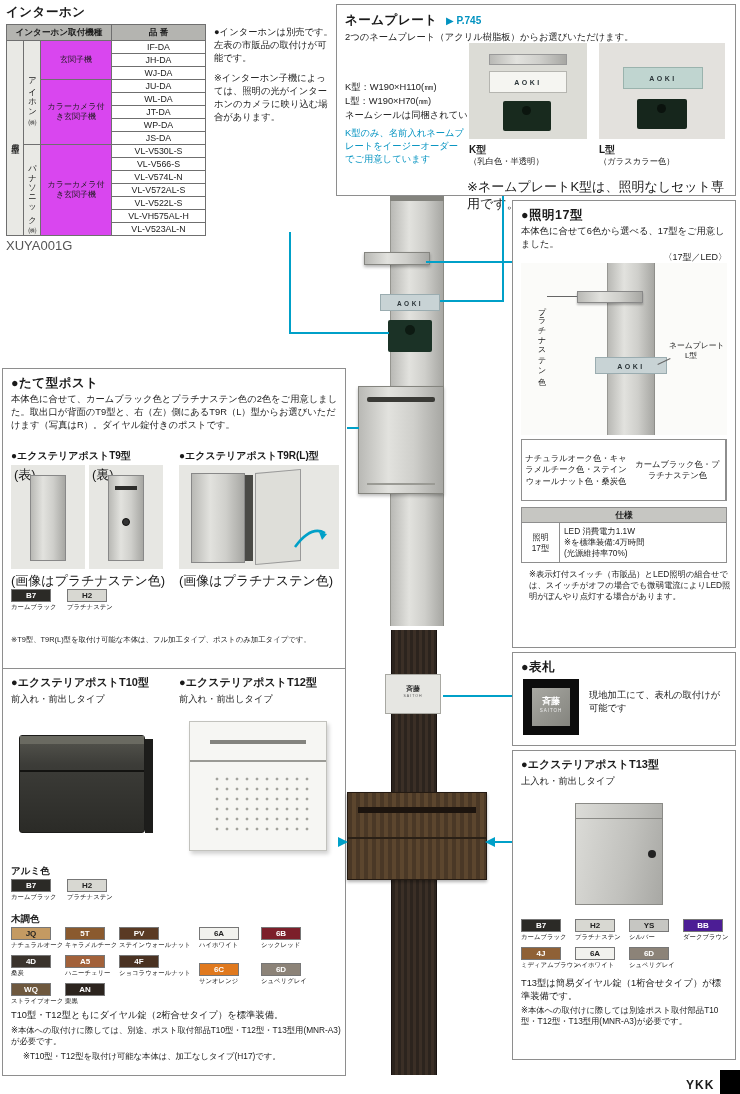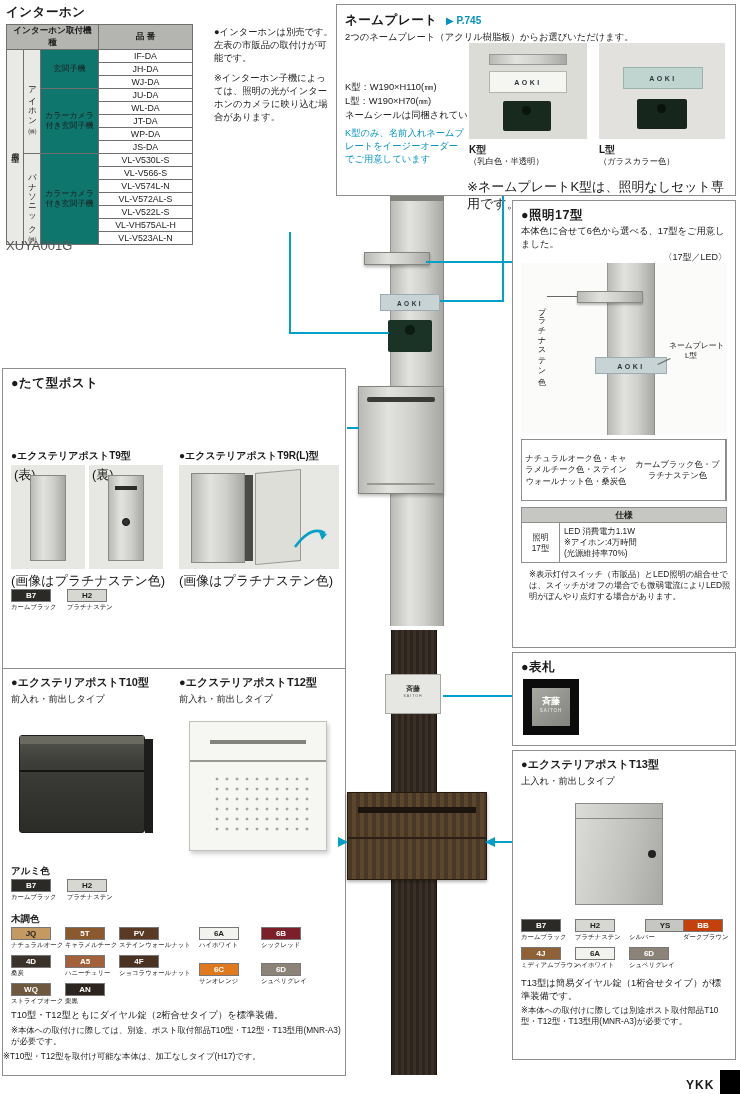--- a/index.html
+++ b/index.html
@@ -23,21 +23,21 @@
 .woodh{background:repeating-linear-gradient(90deg,#4a3826 0 4px,#5c462e 4px 8px)}
 .chip{position:absolute;width:54px}
 .chip-code{display:block;width:40px;height:13px;line-height:11px;text-align:center;font-size:8px;font-weight:bold;color:#fff;border:1px solid #777}
 .chip-code.lt{color:#222}
 .chip-label{display:block;font-size:6.4px;margin-top:1px;white-space:nowrap}
 .ic-table{position:absolute;left:6px;top:24px;border-collapse:collapse;background:#fff}
 .ic-table th,.ic-table td{border:1px solid #6f6f6f;text-align:center;vertical-align:middle}
 .ic-table th{background:#b4b4b0;font-size:8.6px;font-weight:bold;height:16px;padding:0 4px}
 .ic-table td.model{width:94px;height:13px;font-size:8.8px;padding:0 2px}
 .ic-table td.vert{writing-mode:vertical-rl;background:#e9e9e5;font-size:8.3px;padding:2px 1px;letter-spacing:1px;width:17px}
-.ic-table td.type{background:#0f766e;font-size:8px;line-height:1.2;width:58px;padding:0 4px}
+.ic-table td.type{background:#d946ef;font-size:8px;line-height:1.2;width:71px;padding:0 4px}
 .plate-text{font-weight:bold;letter-spacing:2.5px;color:#2a3438;text-align:center}
 .vtext{writing-mode:vertical-rl}
 .cline{position:absolute;background:#666}
 </style>
 </head>
 <body>
 
 <div id="page">
 
   <div class="abs sec-title" style="left:6px;top:4px">インターホン</div>
@@ -163,31 +163,32 @@
 
     <div class="abs" style="left:8px;top:306px;width:206px;border:1px solid #8e8e8e">
       <div style="height:15px;line-height:15px;background:#c6c6c2;text-align:center;font-size:8.8px;font-weight:bold;border-bottom:1px solid #8e8e8e">仕様</div>
       <div style="display:flex">
         <div class="small" style="width:38px;border-right:1px solid #8e8e8e;display:flex;flex-direction:column;align-items:center;justify-content:center">
           <span>照明</span>
           <span>17型</span>
         </div>
         <div class="small" style="flex:1;padding:3px 4px">
           <div>LED 消費電力1.1W</div>
-          <div>※アイホン:4万時間</div>
+          <div>※を標準装備:4万時間</div>
           <div>(光源維持率70%)</div>
         </div>
       </div>
     </div>
 
     <div class="abs small" style="left:16px;top:368px;width:206px">※表示灯付スイッチ（市販品）とLED照明の組合せでは、スイッチがオフの場合でも微弱電流によりLED照明がぼんやり点灯する場合があります。</div>
   </div>
 
   <div class="box" style="left:2px;top:368px;width:344px;height:328px">
     <div class="abs sec-title" style="left:8px;top:6px">●たて型ポスト</div>
+    <div class="abs txt" style="left:8px;top:24px;width:330px">本体色に合せて、カームブラック色とプラチナステン色の2色をご用意しました。取出口が背面のT9型と、右（左）側にあるT9R（L）型からお選びいただけます（写真はR）。ダイヤル錠付きのポストです。</div>
     <div class="abs sub-title" style="left:8px;top:80px">●エクステリアポストT9型</div>
     <div class="abs sub-title" style="left:176px;top:80px">●エクステリアポストT9R(L)型</div>
 
     <div class="photo" style="left:8px;top:96px;width:74px;height:104px">
       <div class="abs tiny" style="left:3px;top:2px">(表)</div>
       <div class="abs silver" style="left:19px;top:10px;width:36px;height:86px;border:1px solid #888"></div>
     </div>
     <div class="photo" style="left:86px;top:96px;width:74px;height:104px">
       <div class="abs tiny" style="left:3px;top:2px">(裏)</div>
       <div class="abs silver" style="left:19px;top:10px;width:36px;height:86px;border:1px solid #888">
@@ -210,20 +211,21 @@
 
     <div class="chip" style="left:8px;top:220px">
       <span class="chip-code" style="background-color: rgb(43, 42, 38);">B7</span>
       <span class="chip-label">カームブラック</span>
     </div>
     <div class="chip" style="left:64px;top:220px">
       <span class="chip-code lt" style="background-color: rgb(216, 216, 210);">H2</span>
       <span class="chip-label">プラチナステン</span>
     </div>
 
+    <div class="abs" style="left:8px;top:266px;width:332px;font-size:7.4px;white-space:nowrap">※T9型、T9R(L)型を取付け可能な本体は、フル加工タイプ、ポストのみ加工タイプです。</div>
   </div>
 
   <div class="box" style="left:2px;top:668px;width:344px;height:408px">
     <div class="abs sub-title" style="left:8px;top:6px;font-size:11px">●エクステリアポストT10型</div>
     <div class="abs txt" style="left:8px;top:24px">前入れ・前出しタイプ</div>
     <div class="abs sub-title" style="left:176px;top:6px;font-size:11px">●エクステリアポストT12型</div>
     <div class="abs txt" style="left:176px;top:24px">前入れ・前出しタイプ</div>
 
     <div class="photo" style="left:8px;top:42px;width:150px;height:140px;background:#fff">
       <div class="abs" style="left:8px;top:24px;width:126px;height:98px;border-radius:3px;background:linear-gradient(180deg,#56564f 0%,#3c3c38 30%,#2b2b27 100%);border:1px solid #1c1c1a">
@@ -297,31 +299,32 @@
       <span class="chip-code" style="background-color: rgb(224, 121, 30);">6C</span>
       <span class="chip-label">サンオレンジ</span>
     </div>
     <div class="chip" style="left:258px;top:294px">
       <span class="chip-code" style="background-color: rgb(140, 131, 120);">6D</span>
       <span class="chip-label">シュペリグレイ</span>
     </div>
 
     <div class="abs txt" style="left:8px;top:340px;width:330px">T10型・T12型ともにダイヤル錠（2桁合せタイプ）を標準装備。</div>
     <div class="abs small" style="left:8px;top:356px;width:330px">※本体への取付けに際しては、別途、ポスト取付部品T10型・T12型・T13型用(MNR-A3)が必要です。</div>
-    <div class="abs small" style="left:0;top:382px;width:330px">※T10型・T12型を取付け可能な本体は、加工なしタイプ(H17)です。</div>
+    <div class="abs small" style="left:20px;top:382px;width:330px">※T10型・T12型を取付け可能な本体は、加工なしタイプ(H17)です。</div>
   </div>
 
   <div class="box" style="left:512px;top:652px;width:224px;height:94px">
     <div class="abs sec-title" style="left:8px;top:6px">●表札</div>
     <div class="photo" style="left:10px;top:26px;width:56px;height:56px;background:#0c0c0c">
       <div class="abs" style="left:9px;top:9px;width:38px;height:38px;background:linear-gradient(135deg,#a8a8a2,#84847e);text-align:center">
         <div style="font-size:9px;color:#fff;font-weight:bold;margin-top:7px">斉藤</div>
         <div style="font-size:4.5px;color:#eee;letter-spacing:1px">SAITOH</div>
       </div>
     </div>
+    <div class="abs txt" style="left:76px;top:36px;width:140px">現地加工にて、表札の取付けが可能です</div>
   </div>
 
   <div class="box" style="left:512px;top:750px;width:224px;height:310px">
     <div class="abs sub-title" style="left:8px;top:6px;font-size:11px">●エクステリアポストT13型</div>
     <div class="abs txt" style="left:8px;top:24px">上入れ・前出しタイプ</div>
 
     <div class="photo" style="left:40px;top:44px;width:130px;height:118px;background:#fff">
       <div class="abs" style="left:22px;top:8px;width:88px;height:102px;background:linear-gradient(100deg,#dcdcd8,#c0c0bc 60%,#a8a8a4);border:1px solid #8a8a86">
         <div class="abs" style="left:0;top:14px;width:86px;height:1px;background:#8a8a86"></div>
         <div class="abs" style="left:72px;top:46px;width:8px;height:8px;border-radius:50%;background:#222"></div>
@@ -330,25 +333,25 @@
 
     <div class="chip" style="left:8px;top:168px">
       <span class="chip-code" style="background-color: rgb(43, 42, 38);">B7</span>
       <span class="chip-label">カームブラック</span>
     </div>
     <div class="chip" style="left:62px;top:168px">
       <span class="chip-code lt" style="background-color: rgb(216, 216, 210);">H2</span>
       <span class="chip-label">プラチナステン</span>
     </div>
     <div class="chip" style="left:116px;top:168px">
-      <span class="chip-code lt" style="background-color: rgb(198, 198, 194); margin-left: 16px;">YS</span>
+      <span class="chip-code lt" style="background-color: rgb(198, 198, 194);">YS</span>
       <span class="chip-label">シルバー</span>
     </div>
     <div class="chip" style="left:170px;top:168px">
-      <span class="chip-code" style="background-color: #c2410c;">BB</span>
+      <span class="chip-code" style="background-color: #4c1d95;">BB</span>
       <span class="chip-label">ダークブラウン</span>
     </div>
     <div class="chip" style="left:8px;top:196px">
       <span class="chip-code" style="background-color: rgb(143, 97, 54);">4J</span>
       <span class="chip-label">ミディアムブラウン</span>
     </div>
     <div class="chip" style="left:62px;top:196px">
       <span class="chip-code lt" style="background-color: rgb(242, 242, 238);">6A</span>
       <span class="chip-label">ハイホワイト</span>
     </div>

